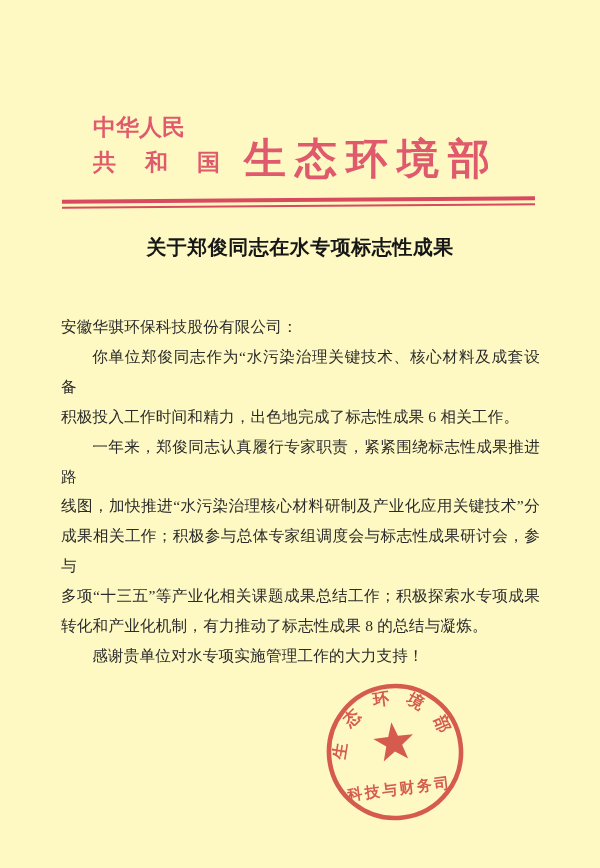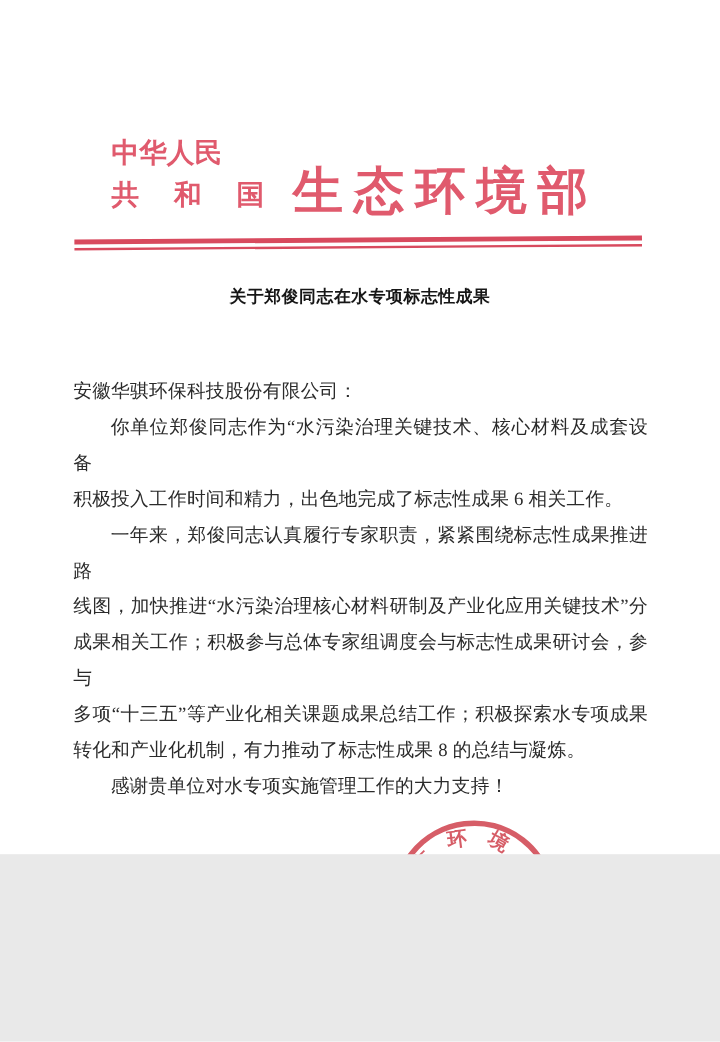--- a/index.html
+++ b/index.html
@@ -5,23 +5,23 @@
   :root{
     --header_red:#e05a6d;
     --rule_red:#d84a5e;
     --seal_red:#d04550;
     --title_black:#161616;
     --body_black:#2b2b2b;
   }
   html,body{margin:0;padding:0;background:#e9e9e9;}
   .page{
     position:relative;
-    width:600px;height:712px;
+    width:600px;height:868px;
     margin:0 auto;
-    background:#ffffff;
+    background:#fef9c3;
     font-family:"Liberation Serif", serif;
     color:var(--body_black);
     overflow:hidden;
   }
   
   .letterhead-left{
     position:absolute;left:93px;top:110px;width:130px;
     color:var(--header_red);
     font-weight:700;font-size:23px;
   }
@@ -40,21 +40,21 @@
     position:absolute;left:62px;top:198px;width:473px;
     transform:rotate(-0.4deg);
   }
   .rule .thick{height:3.5px;background:var(--rule_red);}
   .rule .thin{height:1.8px;background:var(--rule_red);margin-top:3.5px;}
   
   .doc-title{
     position:absolute;left:0;right:0;top:232px;
     text-align:center;
     font-family:"Liberation Sans", sans-serif;
-    font-weight:700;font-size:14px;line-height:31px;
+    font-weight:700;font-size:20px;line-height:31px;
     color:var(--title_black);
     letter-spacing:0.5px;
   }
   
   .body-text{
     position:absolute;left:61px;top:312px;width:479px;
     font-size:15.6px;line-height:29.9px;
     color:var(--body_black);
     letter-spacing:0.2px;
   }

